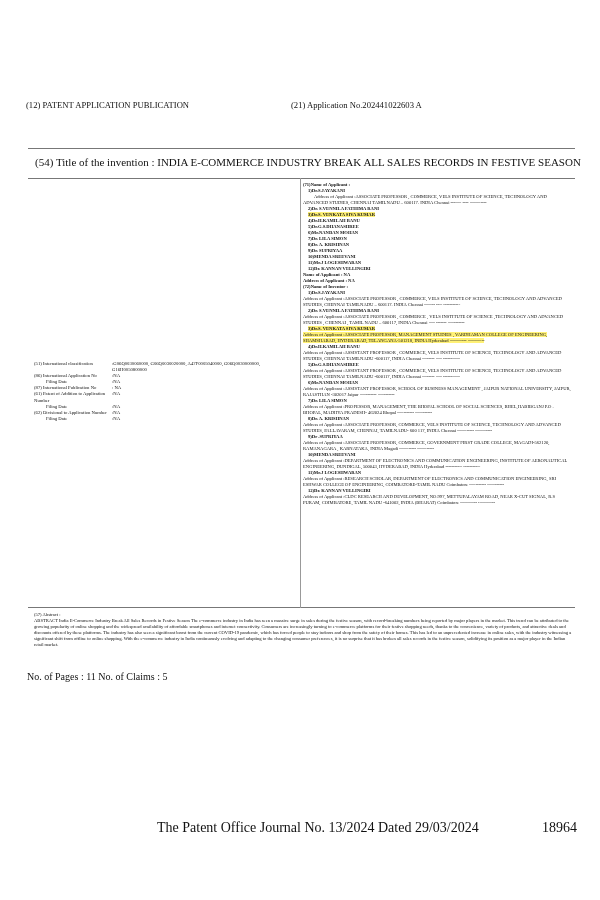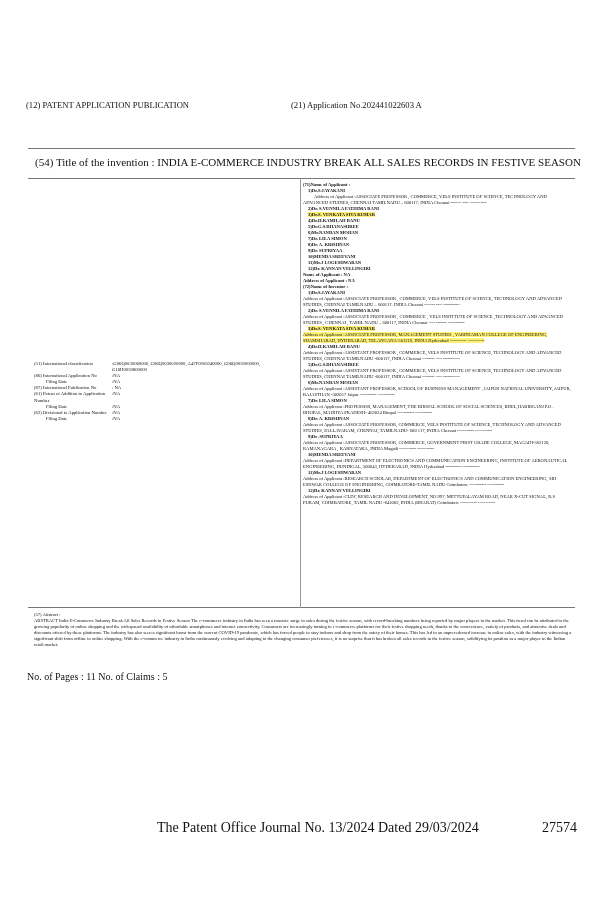--- a/index.html
+++ b/index.html
@@ -161,14 +161,14 @@
 
 <div class="abstract">
   <div>(57) Abstract :</div>
   <div>ABSTRACT India E-Commerce Industry Break All Sales Records in Festive Season The e-commerce industry in India has seen a massive surge in sales during the festive season, with record-breaking numbers being reported by major players in the market. This trend can be attributed to the growing popularity of online shopping and the widespread availability of affordable smartphones and internet connectivity. Consumers are increasingly turning to e-commerce platforms for their festive shopping needs, thanks to the convenience, variety of products, and attractive deals and discounts offered by these platforms. The industry has also seen a significant boost from the current COVID-19 pandemic, which has forced people to stay indoors and shop from the safety of their homes. This has led to an unprecedented increase in online sales, with the industry witnessing a significant shift from offline to online shopping. With the e-commerce industry in India continuously evolving and adapting to the changing consumer preferences, it is no surprise that it has broken all sales records in the festive season, solidifying its position as a major player in the Indian retail market.</div>
 </div>
 
 <div class="pages">No. of Pages : 11 No. of Claims : 5</div>
 
 <div class="footer">
   <span>The Patent Office Journal No. 13/2024 Dated  29/03/2024</span>
-  <span>27574</span>
+  <span>18964</span>
 </div>
 
 </body></html>

